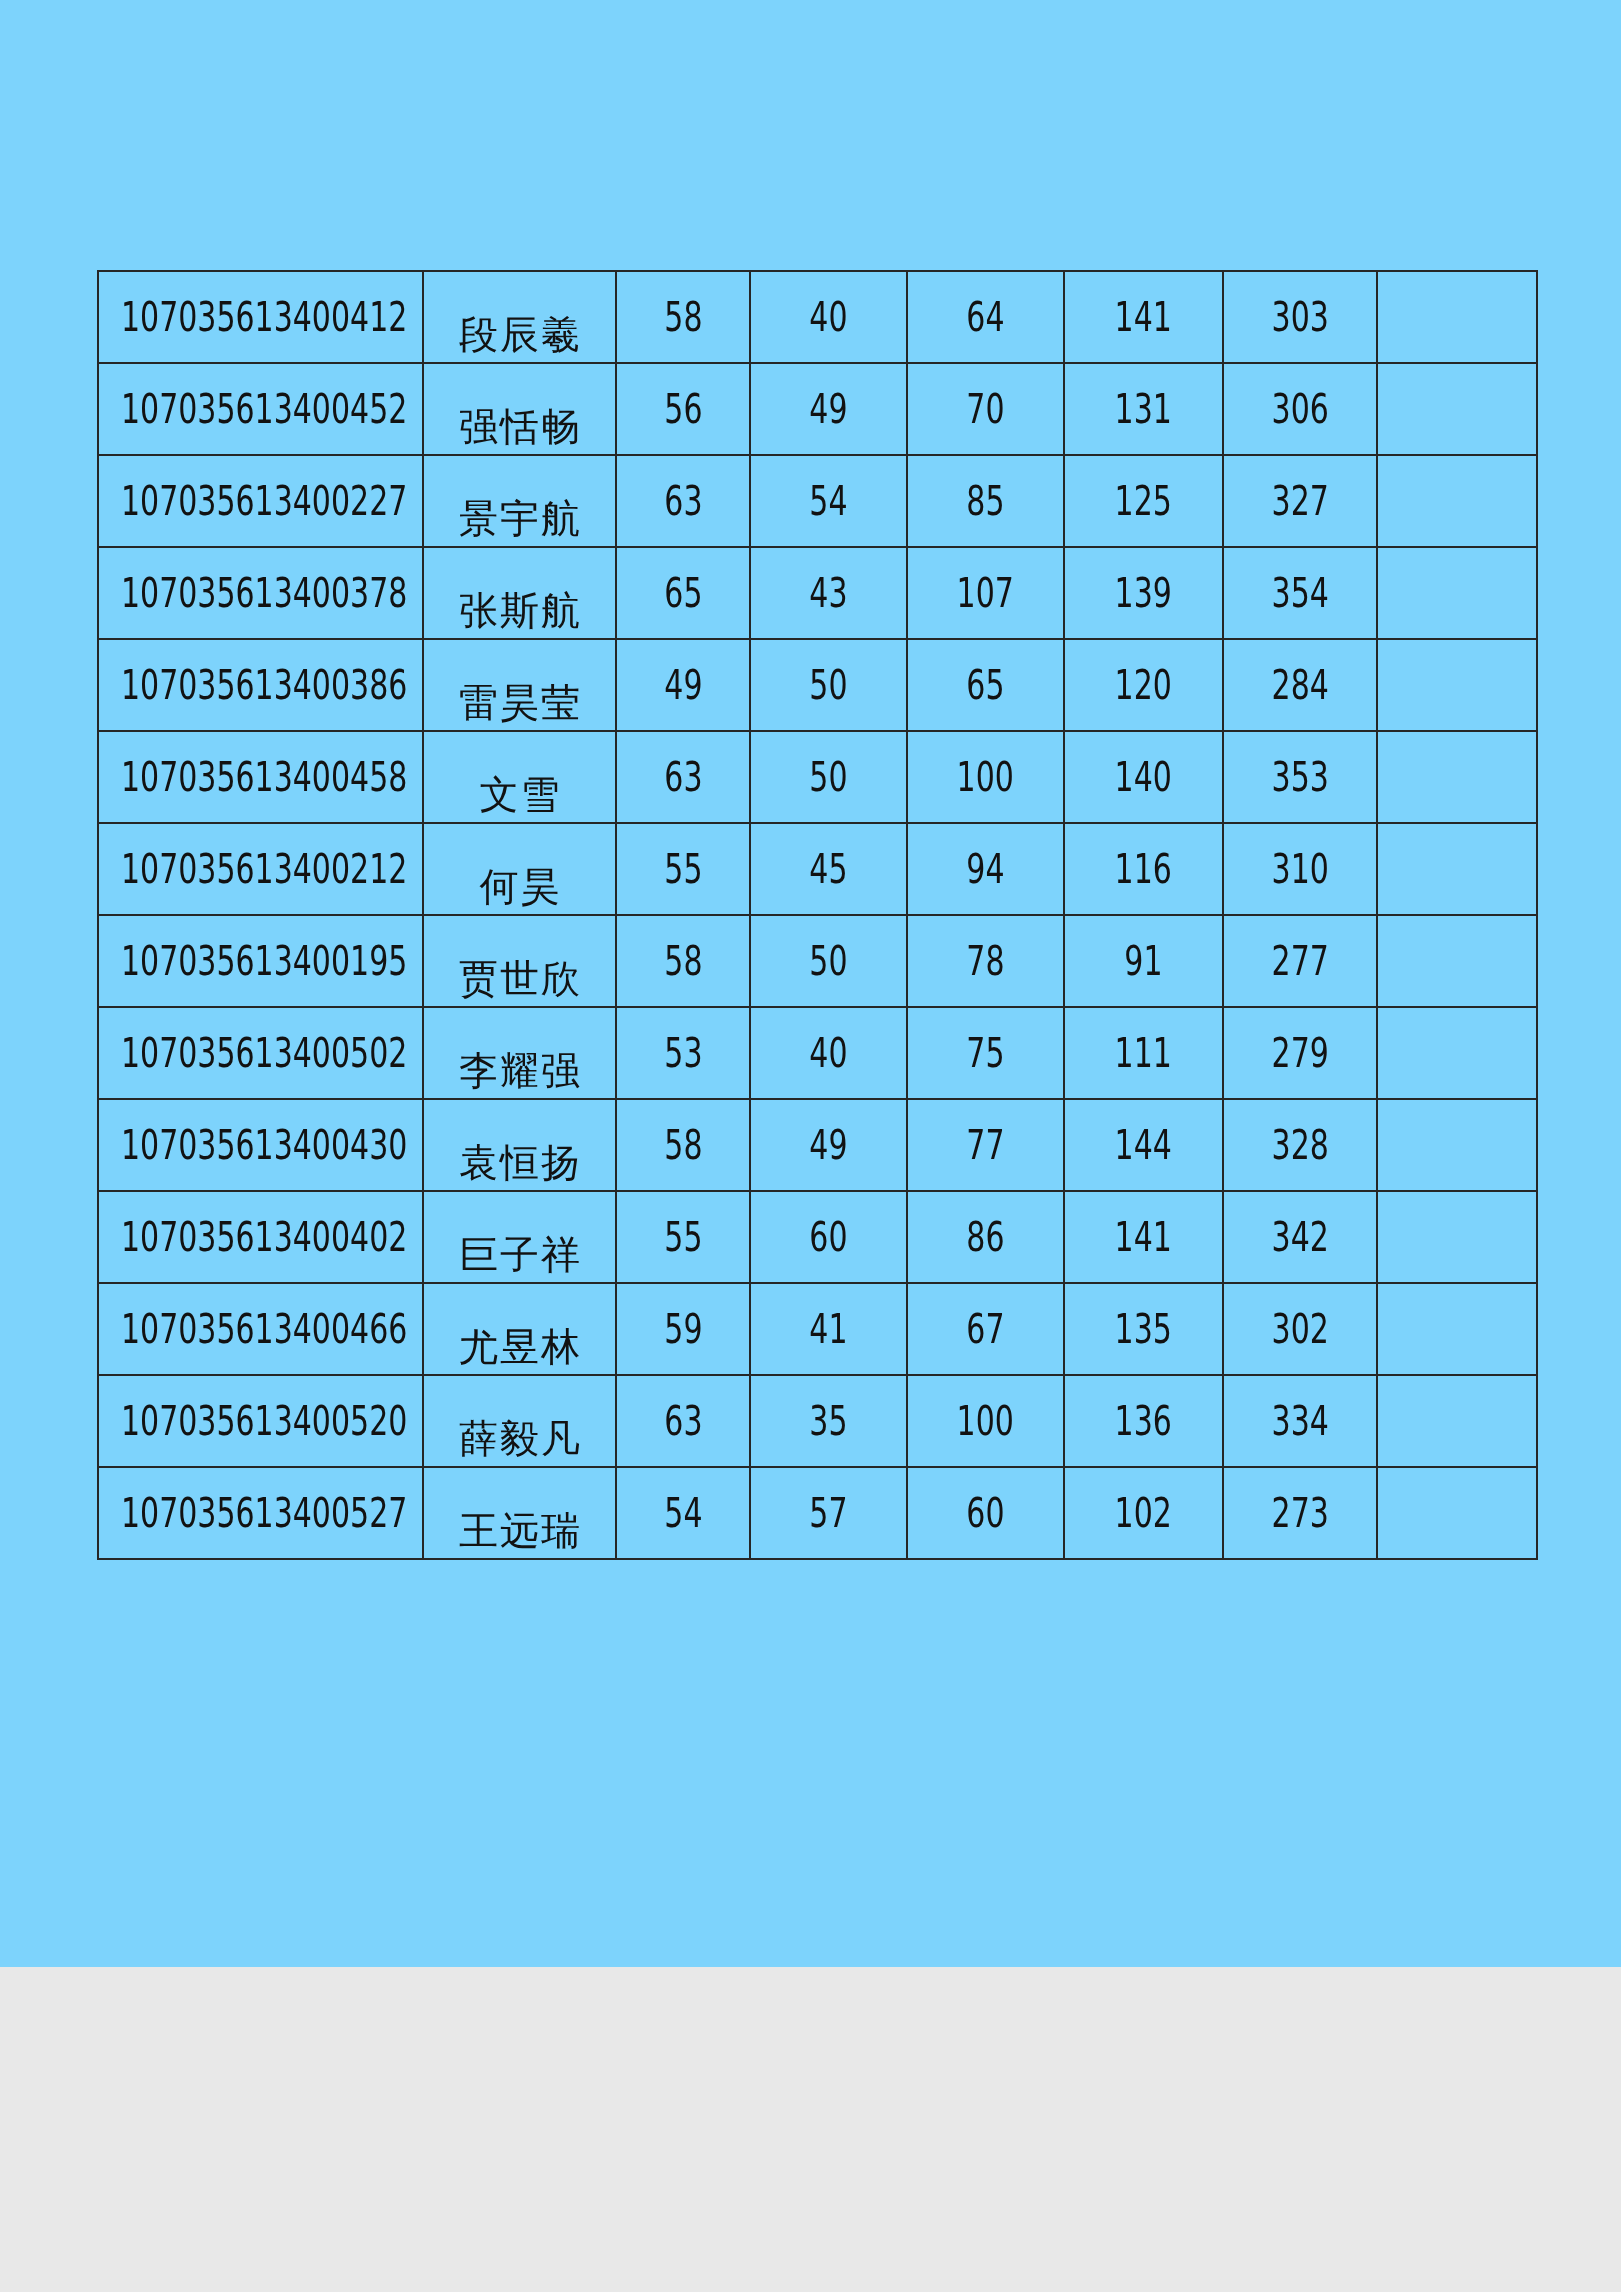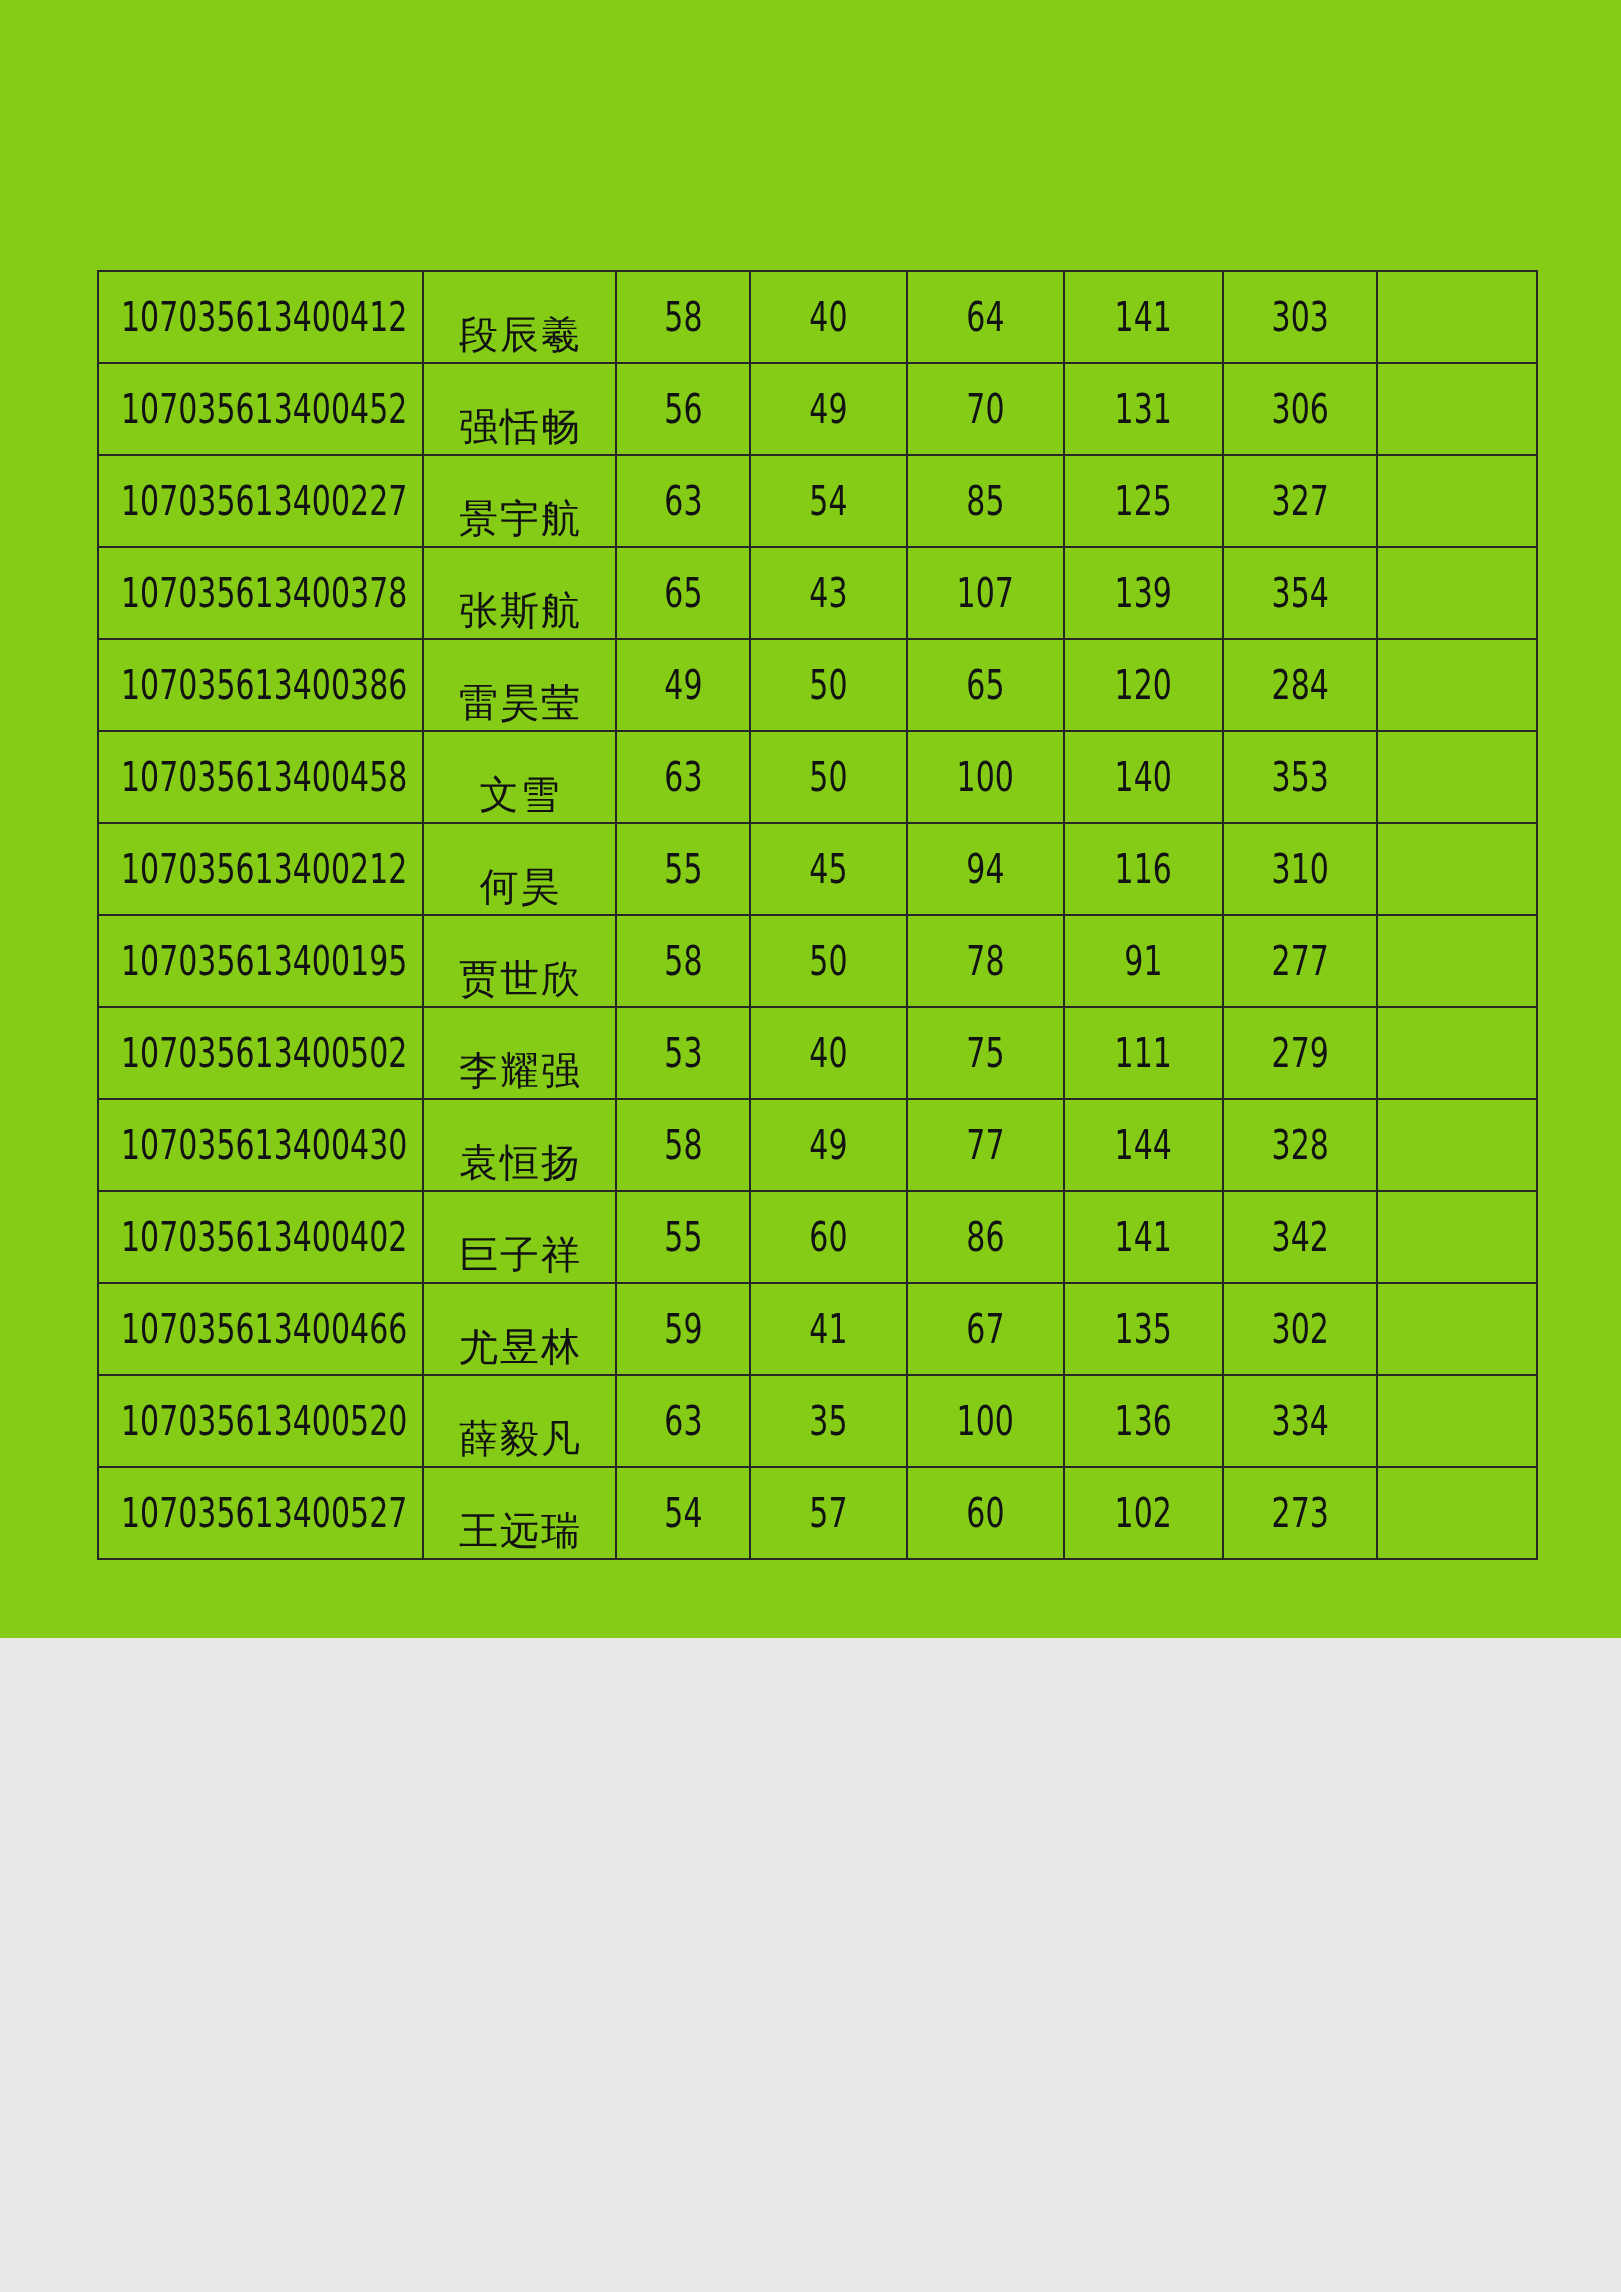--- a/index.html
+++ b/index.html
@@ -1,19 +1,19 @@
 <!DOCTYPE html>
 <html><head>
 <meta charset="utf-8">
 <style>
   html,body{margin:0;padding:0;background:#e8e8e8;}
   .sheet{
     position:relative;
-    width:1621px;height:1638px;
-    background:#84cc16;
+    width:1621px;height:1967px;
+    background:#7dd3fc;
     font-family:"DejaVu Sans", sans-serif;
     color:#111;
     overflow:hidden;
   }
   .score-table{
     position:absolute;
     left:97px;top:270px;
     width:1439px;
     border-collapse:collapse;
     table-layout:fixed;

